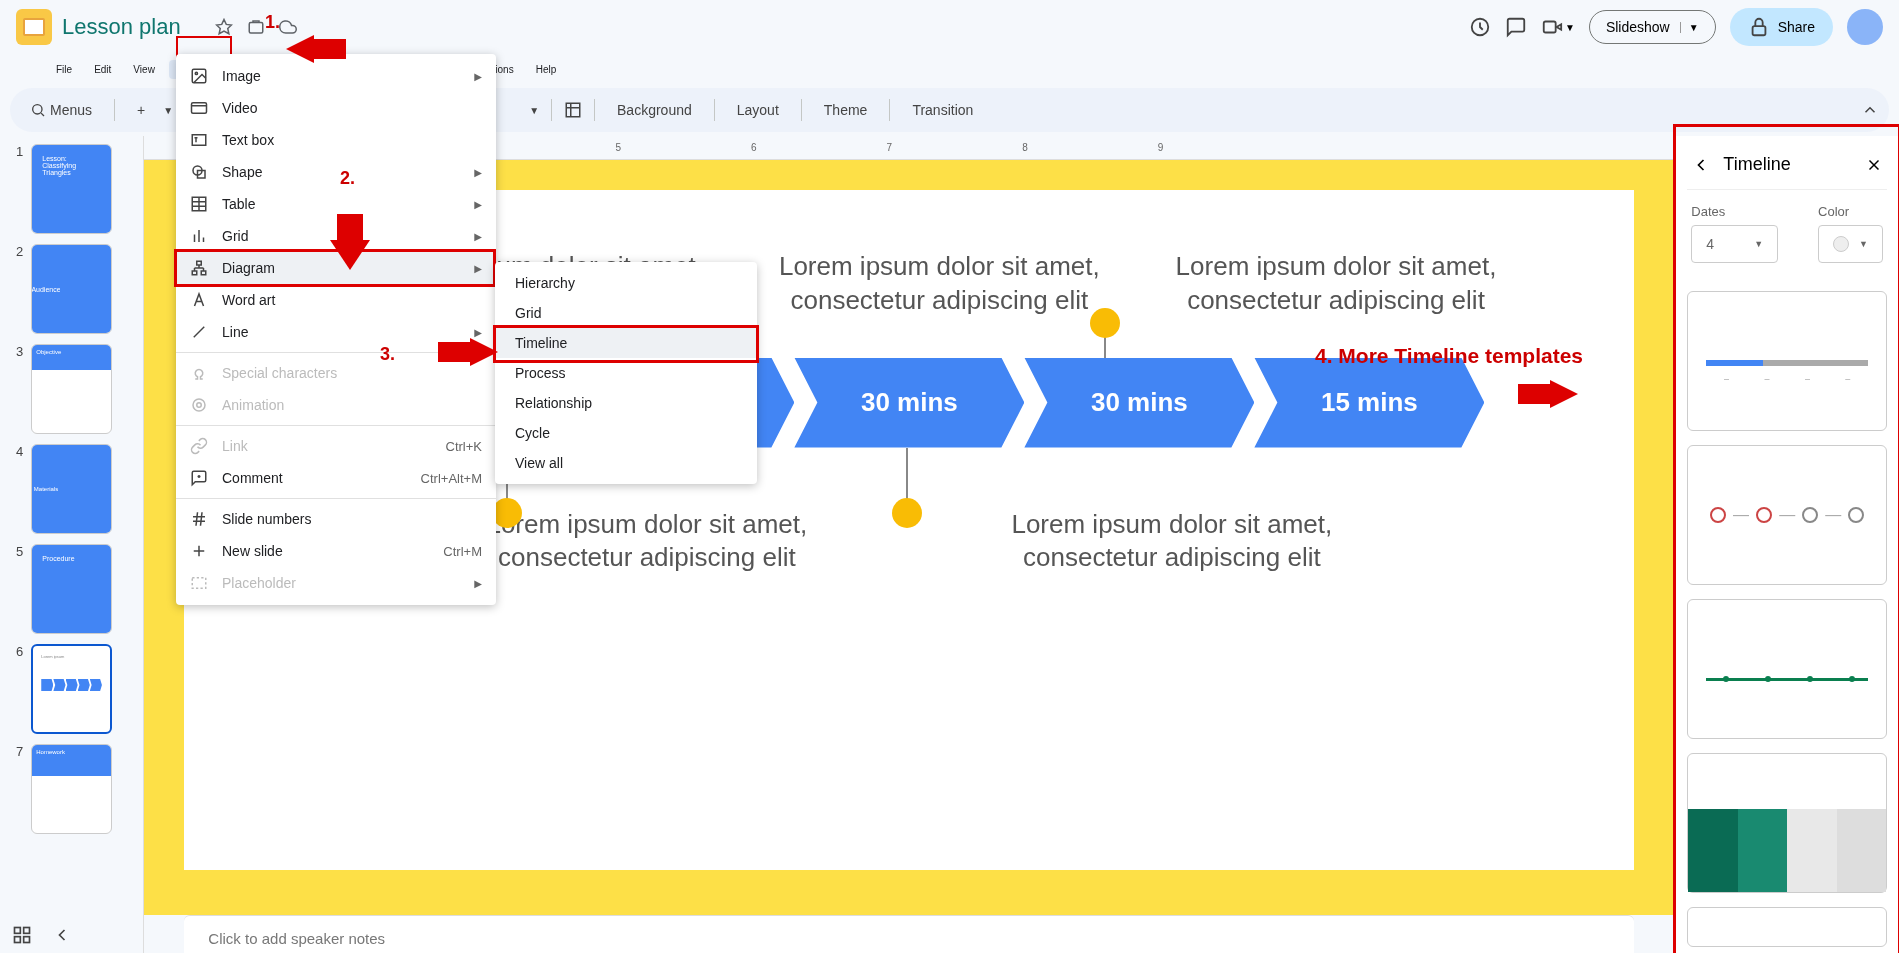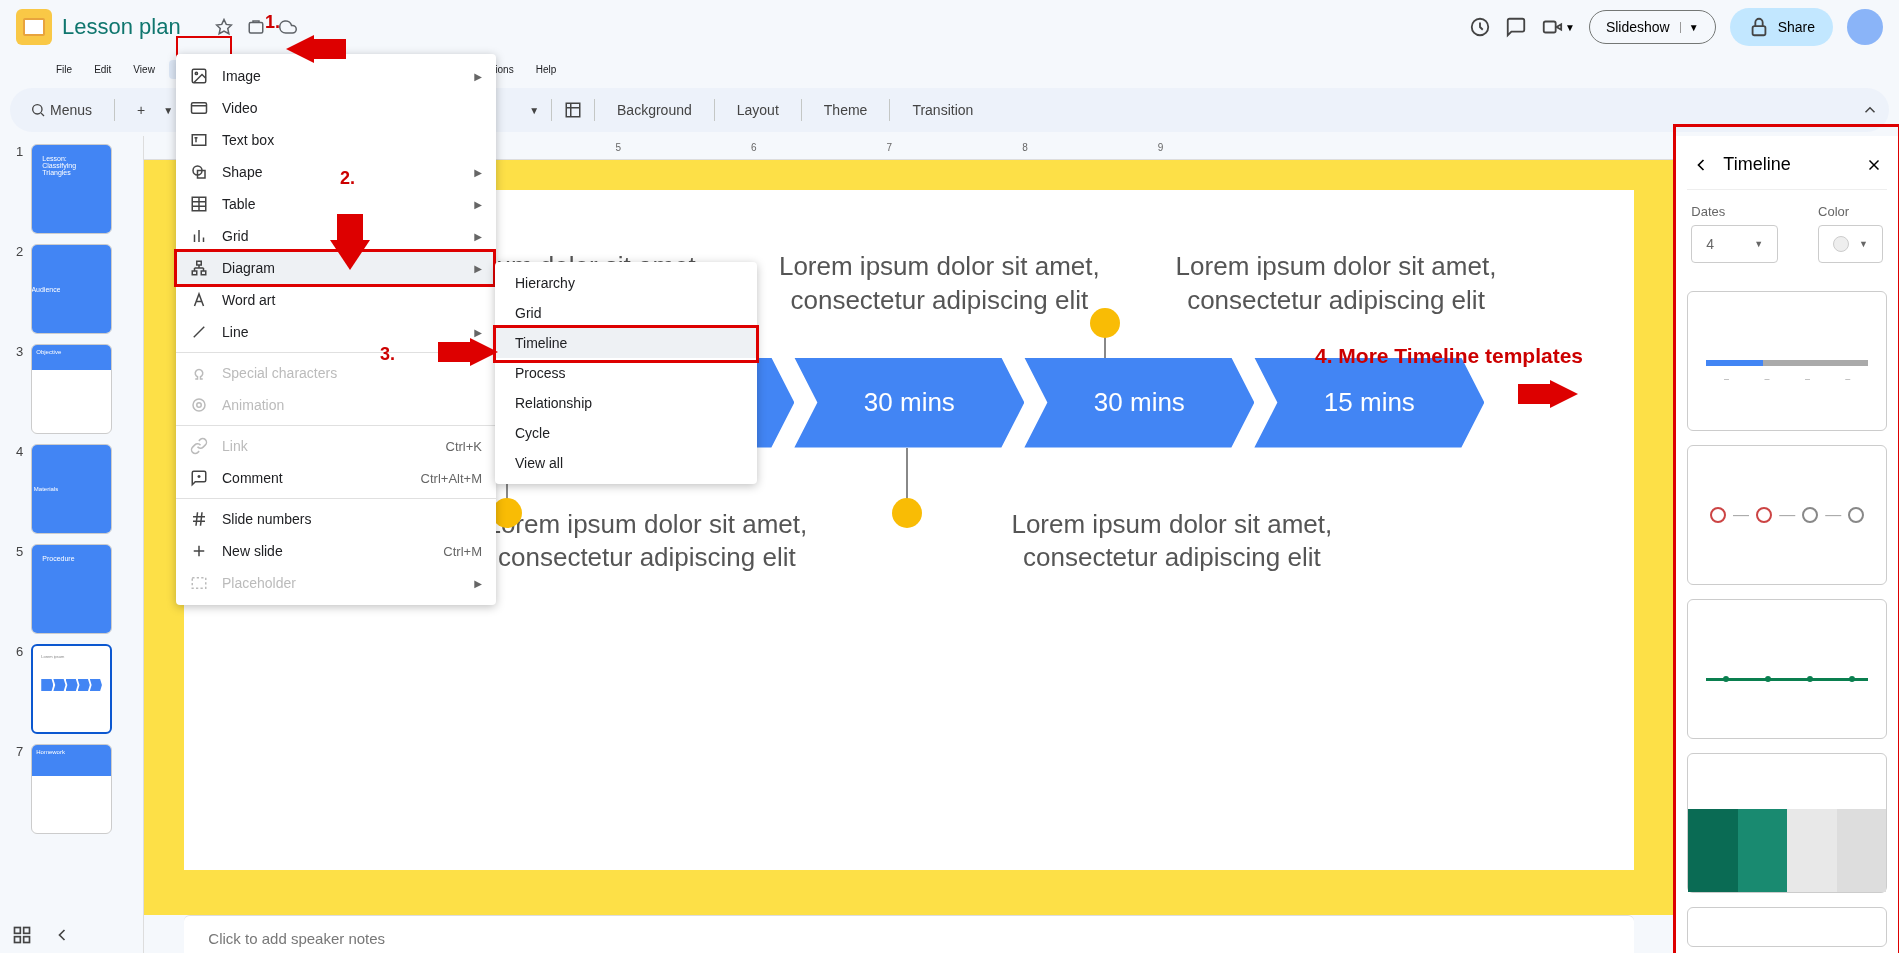--- a/index.html
+++ b/index.html
@@ -62,21 +62,21 @@
 .submenu { position: absolute; left: 495px; top: 262px; width: 262px; background: #fff; border-radius: 4px; box-shadow: 0 2px 10px rgba(0,0,0,0.25); z-index: 101; padding: 6px 0; }
 .submenu-item { padding: 7px 20px; font-size: 14px; color: #202124; }
 .submenu-item.highlighted { background: #eef1f4; }
 .timeline-highlight { border: 3px solid #d00; position: absolute; left: -2px; top: -3px; width: 266px; height: 38px; pointer-events: none; }
 
 
 .canvas { flex: 1; background: #fde047; padding: 30px 40px; overflow: hidden; }
 .slide-canvas { background: #fff; width: 100%; height: 680px; position: relative; padding: 40px; }
 .lorem-top { display: flex; justify-content: space-around; text-align: center; font-size: 26px; color: #555; margin: 20px 60px 40px; }
 .lorem-top > div { width: 28%; line-height: 1.3; }
-.timeline-arrows { display: flex; margin: 0 60px; position: relative; height: 90px; }
+.timeline-arrows { display: flex; margin: 0 60px; position: relative; height: 90px; font-weight: bold; }
 .arrow-seg { background: #4285f4; color: #fff; font-size: 26px; display: flex; align-items: center; justify-content: center; width: 230px; height: 90px; position: relative; clip-path: polygon(0 0, 90% 0, 100% 50%, 90% 100%, 0 100%, 10% 50%); }
 .arrow-seg.first { clip-path: polygon(0 0, 90% 0, 100% 50%, 90% 100%, 0 100%); }
 .dot { width: 30px; height: 30px; background: #f9bc05; border-radius: 50%; position: absolute; }
 .dot-line { position: absolute; width: 2px; background: #888; }
 .lorem-bottom { display: flex; justify-content: space-around; text-align: center; font-size: 26px; color: #555; margin: 60px 160px 0; }
 .lorem-bottom > div { width: 35%; line-height: 1.3; }
 
 
 .speaker-notes { border-top: 1px solid #ddd; padding: 14px 24px; color: #777; font-size: 15px; background: #fff; margin: 0 40px; border-radius: 6px; }
 

